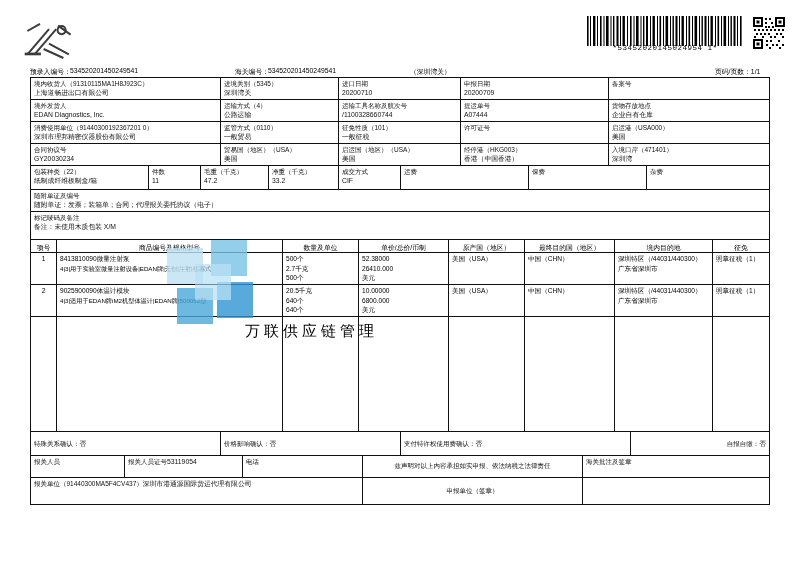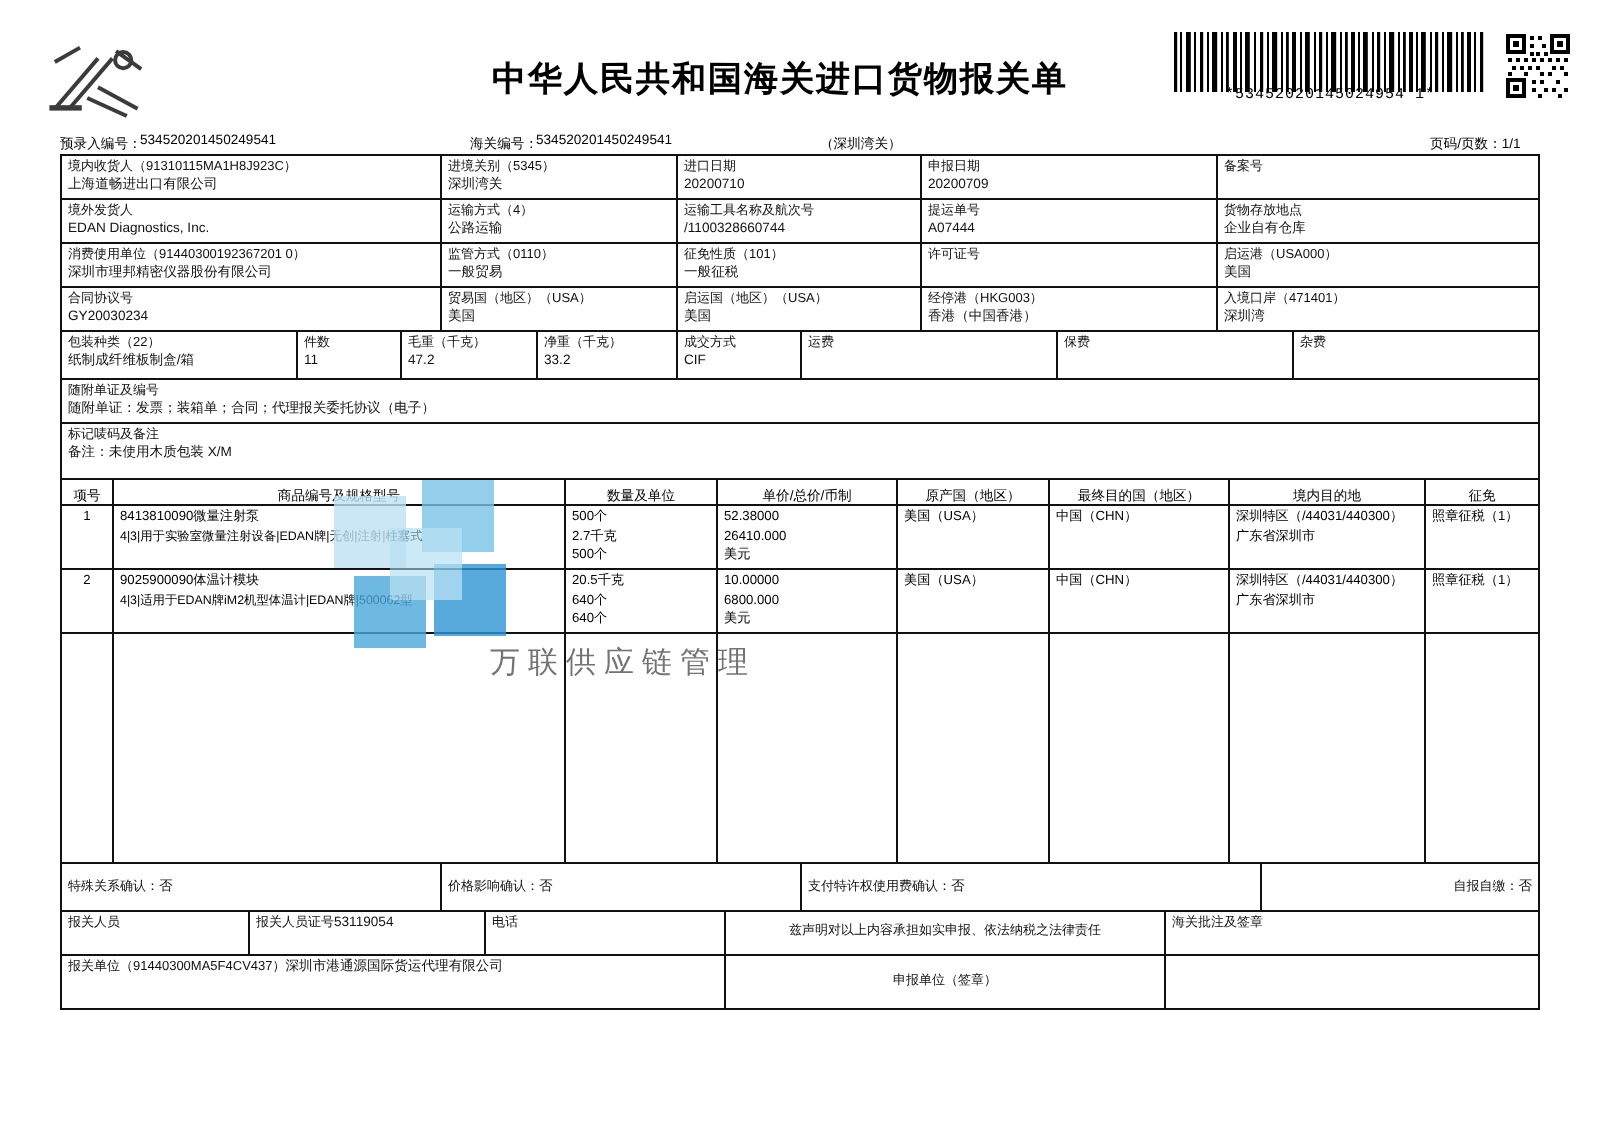--- a/index.html
+++ b/index.html
@@ -43,21 +43,21 @@
 
   
   .wm{position:absolute;left:155px;top:230px;width:430px;height:120px;pointer-events:none;}
   .wm-cube{position:absolute;left:0;top:0;}
   .wm-text{
     position:absolute;left:85px;top:55px;
     font-size:30px;font-weight:bold;color:#7fc4e8;opacity:.85;
     font-family:"DejaVu Sans",sans-serif;letter-spacing:2px;
   }
   .wm-sub{
-    position:absolute;left:90px;top:92px;font-size:15px;color:#737373;
+    position:absolute;left:90px;top:92px;font-size:15px;color:#000000;
     letter-spacing:4px;font-family:"DejaVu Sans",sans-serif;
   }
 
   
   .goods-head .cell{font-size:6.8px;text-align:center;padding-top:3px;background:#fff;}
   .goods-body .cell{font-size:6.6px;line-height:9.5px;vertical-align:top;}
 
   .small{font-size:6.2px;}
 </style>
 </head>
@@ -75,21 +75,20 @@
         <path d="M40 6 L54 16"></path>
         <circle cx="44" cy="11" r="4.5"></circle>
         <path d="M30 26 L52 38"></path>
         <path d="M24 32 L46 42"></path>
       </g>
       <g fill="#3b3b3b">
         <rect x="3" y="36" width="18" height="3"></rect>
       </g>
     </svg>
 
-    <div class="title">中华人民共和国海关进口货物报关单</div>
 
     <svg class="barcode" viewBox="0 0 160 30" preserveAspectRatio="none">
       <rect x="0" y="0" width="160" height="30" fill="#fff"></rect>
       <g fill="#000">
         <rect x="2" y="0" width="1.6" height="30"></rect>
           <rect x="5" y="0" width="1" height="30"></rect>
         <rect x="8" y="0" width="2.4" height="30"></rect>
           <rect x="12" y="0" width="1" height="30"></rect>
         <rect x="15" y="0" width="1.6" height="30"></rect>
           <rect x="18.5" y="0" width="1" height="30"></rect>

